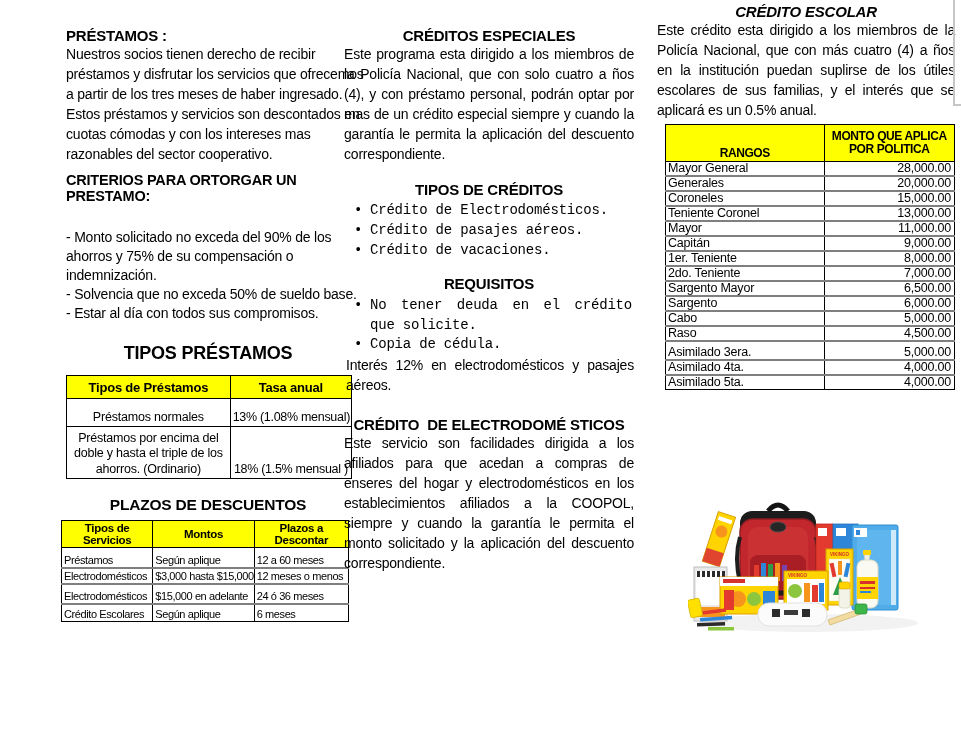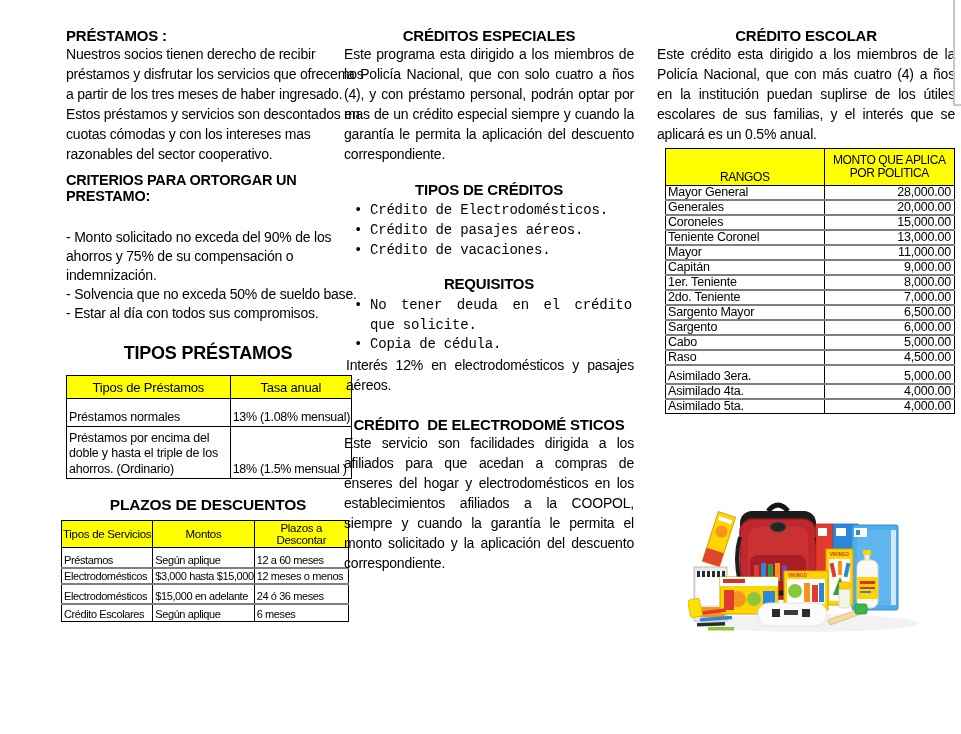--- a/index.html
+++ b/index.html
@@ -25,25 +25,25 @@
   .p1 { margin-top:19px; line-height:20.5px; }
   .p2 { margin-top:17px; }
   .criterios-h { margin-top:8px; font-size:14.5px; }
   .criterios { margin-top:24px; }
   .criterios p { margin:0; font-size:14px; line-height:19px; }
   .tipos-title { margin-top:22px; font-size:18px; width:284px; }
   .plazos-title { margin-top:18px; font-size:15.5px; width:284px; }
 
   table.tbl { border-collapse:collapse; table-layout:fixed; }
   .tbl th, .tbl td { border:1.5px solid var(--border-black); overflow:hidden; }
-  .tbl th { background:var(--header-yellow); font-weight:normal; }
+  .tbl th { background:var(--header-yellow); font-weight:bold; }
 
   .t1 { margin-top:14px; width:286px; }
   .t1 th { font-size:13px; height:20px; text-align:center; }
-  .t1 td { font-size:12.5px; line-height:15.5px; vertical-align:bottom; padding:1px 2px; }
+  .t1 td { font-size:12.5px; line-height:15.5px; vertical-align:bottom; padding:1px 2px;text-align:center; }
   .t1 td.tasa { white-space:nowrap; letter-spacing:-0.3px; }
 
   .t2 { margin-top:7px; margin-left:-5px; width:288px; }
   .t2 th { font-size:11.5px; height:18px; text-align:center; letter-spacing:-0.3px; }
   .t2 td { font-size:11px; line-height:12px; vertical-align:bottom; padding:1px 2px; white-space:nowrap; letter-spacing:-0.4px; }
   .t2 tr.r + tr.r td { border-top:2.5px solid var(--row-sep-gray); }
 
   
   .especiales-h { margin-top:28px; }
   .especiales-p { margin-top:30px; line-height:18.5px; }
@@ -53,21 +53,21 @@
   ul.blt li::before { content:"\2022"; position:absolute; left:0; top:0; }
   .requisitos-h { margin-top:16px; }
   ul.req { margin-top:4px; padding-left:6px; }
   ul.req li { text-align:justify; line-height:19.5px; padding-left:20px; padding-right:2px; }
   ul.req li::before { left:4px; }
   .interes-p { margin-top:9px; padding-left:2px; }
   .electro-h { margin-top:22px; }
   .electro-p { margin-top:24px; line-height:18.5px; }
 
   
-  .escolar-h { margin-top:28px; }
+  .escolar-h { margin-top:4px;font-style:italic; }
   .escolar-p { margin-top:24px; line-height:20.5px; }
   .t3 { margin-top:4px; margin-left:8px; width:290px; }
   .t3 th { font-size:12px; line-height:13px; padding:2px; letter-spacing:-0.4px; }
   .t3 th.rng { vertical-align:bottom; padding-bottom:1px; }
   .t3 td { font-size:12.5px; line-height:13px; padding:0 2px; vertical-align:bottom; }
   .t3 td.num { text-align:right; padding-right:3px; }
   .t3 tr.r + tr.r td { border-top:2px solid var(--row-sep-gray); }
   .t3 tr.tall td { padding-top:4px; }
 
   

